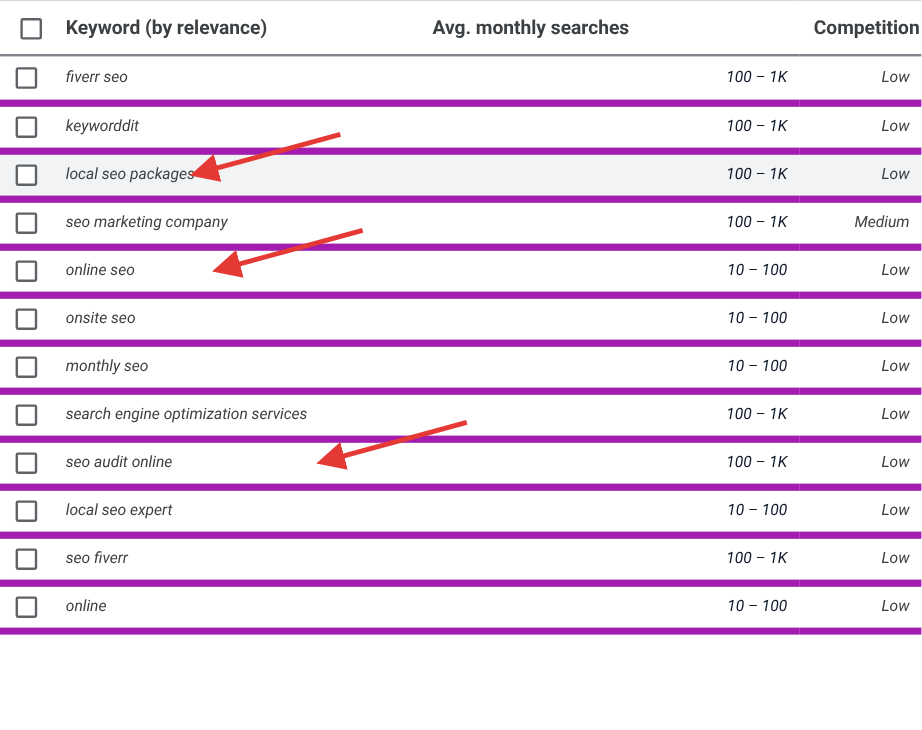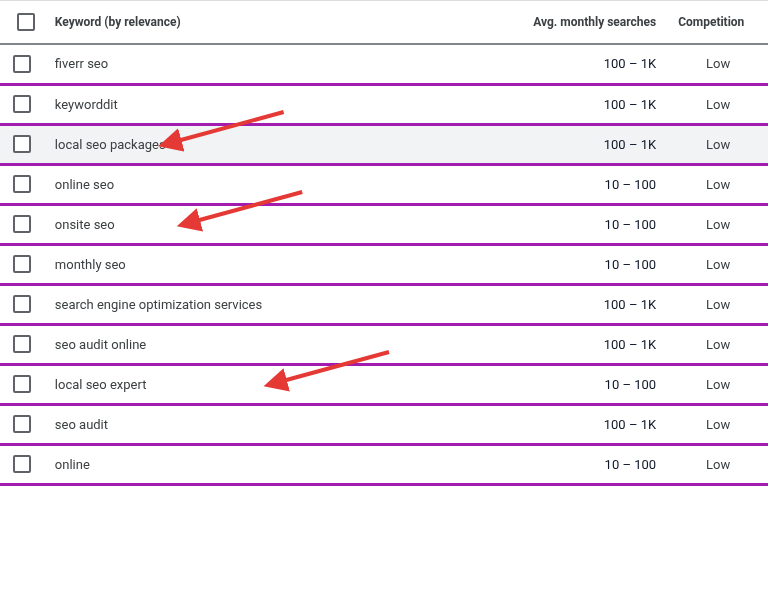--- a/index.html
+++ b/index.html
@@ -18,42 +18,43 @@
     thead tr {
       border-top: 1px solid #dadce0;
       border-bottom: 2px solid #80868b;
       background: #fff;
     }
     th {
       font-weight: 700;
       text-align: right;
       padding: 12px 10px;
       color: #3c4043;
-      font-size: 12px;
+      font-size: 16px;
       vertical-align: middle;
     }
     th.col-check { width: 44px; }
     th.col-keyword { text-align: left; width: 300px; }
-    th.col-searches { width: 310px; text-align: right; }
+    th.col-searches { width: 310px; text-align: left; }
     th.col-competition { width: 100px; text-align: left; padding-left: 12px;}
     tbody tr {
-      border-bottom: 3px solid #a21caf;
+      border-bottom: 6px solid #a21caf;
       height: 40px;
+      font-style: italic;
     }
     tbody tr.highlight { background: #f1f3f4; }
     td {
       padding: 0 10px;
       color: #3c4043;
       font-size: 13px;
       vertical-align: middle;
     }
     td.col-check { text-align: center; }
     td.col-keyword { text-align: left; }
     td.col-searches { text-align: right; color: #0f172a; }
-    td.col-competition { text-align: center; padding-left: 12px;}
+    td.col-competition { text-align: right; padding-left: 12px;}
     .checkbox {
       width: 18px; height: 18px;
       border: 2px solid #5f6368;
       border-radius: 2px;
       display: inline-block;
       vertical-align: middle;
       background: #fff;
       cursor: pointer;
     }
     .arrow-layer {
@@ -100,20 +101,26 @@
           <td class="col-competition"><span>Low</span></td>
         </tr>
         <tr class="highlight">
           <td class="col-check"><span class="checkbox"></span></td>
           <td class="col-keyword"><span>local seo packages</span></td>
           <td class="col-searches"><span>100 – 1K</span></td>
           <td class="col-competition"><span>Low</span></td>
         </tr>
         <tr>
           <td class="col-check"><span class="checkbox"></span></td>
+          <td class="col-keyword"><span>seo marketing company</span></td>
+          <td class="col-searches"><span>100 – 1K</span></td>
+          <td class="col-competition"><span>Medium</span></td>
+        </tr>
+        <tr>
+          <td class="col-check"><span class="checkbox"></span></td>
           <td class="col-keyword"><span>online seo</span></td>
           <td class="col-searches"><span>10 – 100</span></td>
           <td class="col-competition"><span>Low</span></td>
         </tr>
         <tr>
           <td class="col-check"><span class="checkbox"></span></td>
           <td class="col-keyword"><span>onsite seo</span></td>
           <td class="col-searches"><span>10 – 100</span></td>
           <td class="col-competition"><span>Low</span></td>
         </tr>
@@ -136,21 +143,21 @@
           <td class="col-competition"><span>Low</span></td>
         </tr>
         <tr>
           <td class="col-check"><span class="checkbox"></span></td>
           <td class="col-keyword"><span>local seo expert</span></td>
           <td class="col-searches"><span>10 – 100</span></td>
           <td class="col-competition"><span>Low</span></td>
         </tr>
         <tr>
           <td class="col-check"><span class="checkbox"></span></td>
-          <td class="col-keyword"><span>seo audit</span></td>
+          <td class="col-keyword"><span>seo fiverr</span></td>
           <td class="col-searches"><span>100 – 1K</span></td>
           <td class="col-competition"><span>Low</span></td>
         </tr>
         <tr>
           <td class="col-check"><span class="checkbox"></span></td>
           <td class="col-keyword"><span>online</span></td>
           <td class="col-searches"><span>10 – 100</span></td>
           <td class="col-competition"><span>Low</span></td>
         </tr>
       </tbody>

